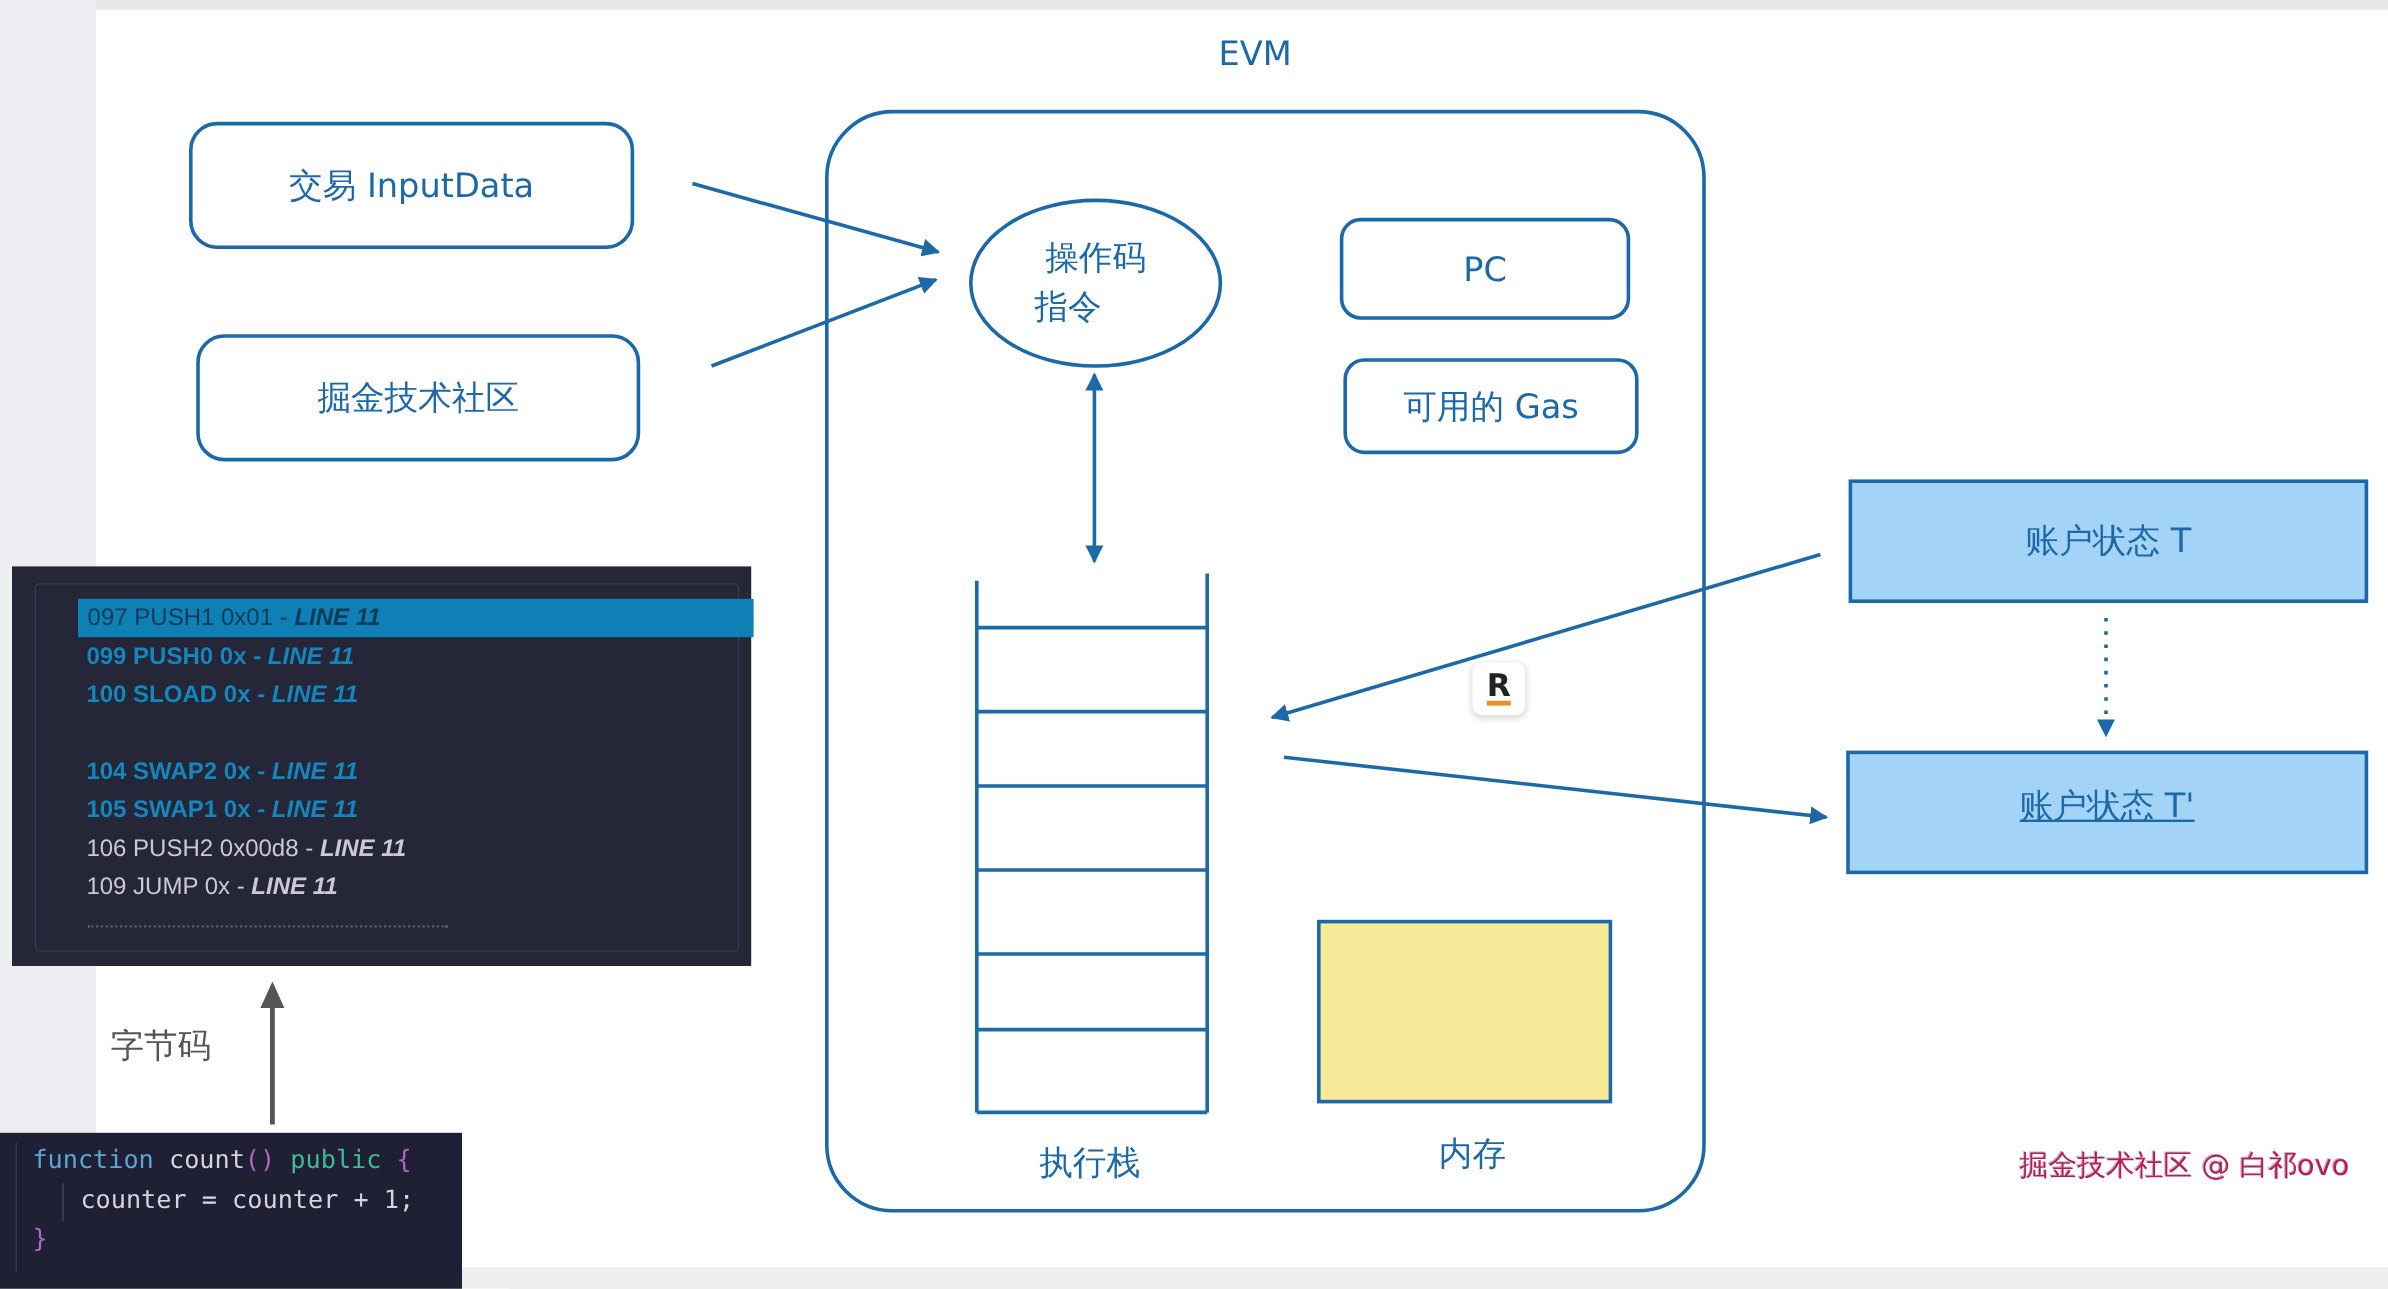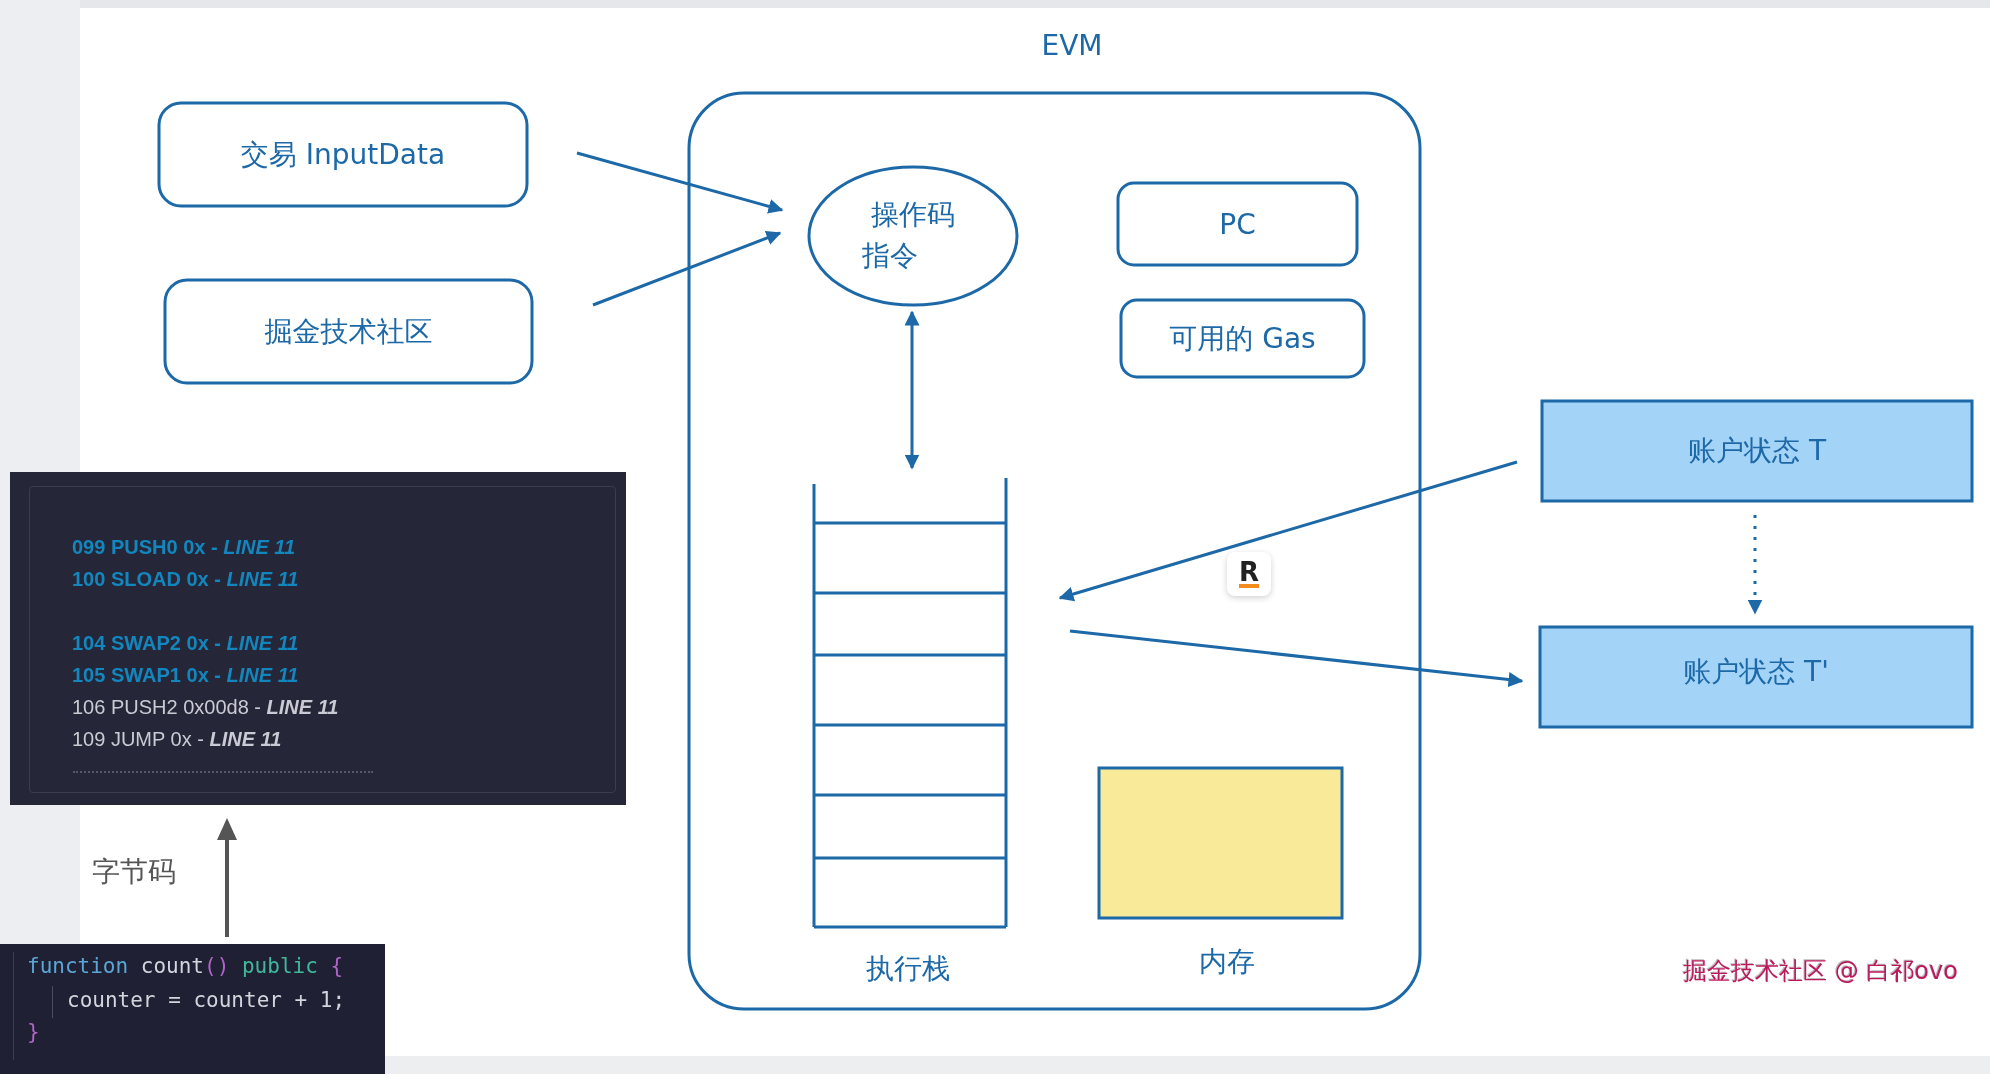--- a/index.html
+++ b/index.html
@@ -76,39 +76,40 @@
   <rect x="1540" y="627" width="432" height="100" fill="#a3d3f7" stroke="#1d69a8" stroke-width="3"></rect>
   <line x1="1755" y1="515" x2="1755" y2="613" stroke="#1d69a8" stroke-width="3" stroke-dasharray="3,8" marker-end="url(#ah)"></line>
 
   <line x1="1517" y1="462" x2="1060" y2="598" stroke="#1d69a8" stroke-width="3" marker-end="url(#ah)"></line>
   <line x1="1070" y1="631" x2="1522" y2="681" stroke="#1d69a8" stroke-width="3" marker-end="url(#ah)"></line>
 
   <line x1="227" y1="937" x2="227" y2="822" stroke="#555" stroke-width="4"></line>
   <polygon points="217,840 227,818 237,840" fill="#555"></polygon>
 </svg>
 
-<div class="lbl" style="left:1072px;top:45px;">EVM</div>
+<div class="lbl" style="left:1046px;top:45px;">EVM</div>
 <div class="box-text" style="left:159px;top:103px;width:368px;height:103px;">交易 InputData</div>
 <div class="box-text" style="left:165px;top:280px;width:367px;height:103px;">掘金技术社区</div>
 <div class="lbl" style="left:913px;top:215px;">操作码</div>
 <div class="lbl" style="left:890px;top:256px;">指令</div>
 <div class="box-text" style="left:1118px;top:183px;width:239px;height:82px;">PC</div>
 <div class="box-text" style="left:1121px;top:300px;width:243px;height:77px;">可用的 Gas</div>
 <div class="lbl" style="left:908px;top:969px;">执行栈</div>
 <div class="lbl" style="left:1227px;top:962px;">内存</div>
 <div class="box-text" style="left:1542px;top:401px;width:430px;height:100px;">账户状态 T</div>
-<div class="box-text" style="left:1540px;top:627px;width:432px;height:89px;">账户状态 T'</div>
+<div class="box-text" style="left:1540px;top:627px;width:432px;height:89px;text-decoration:underline;">账户状态 T'</div>
 
 <div class="r-badge">
   <span>R</span>
   <b></b>
 </div>
 
 <div class="bytecode">
   <div class="bytecode-inner">
+    <div class="bc-line sel" style="top:12px;"><span>097 PUSH1 0x01</span><span> - </span><i>LINE 11</i></div>
     <div class="bc-line blue" style="top:44px;"><span>099 PUSH0 0x</span><span> - </span><i>LINE 11</i></div>
     <div class="bc-line blue" style="top:76px;"><span>100 SLOAD 0x</span><span> - </span><i>LINE 11</i></div>
     <div class="bc-line blue" style="top:140px;"><span>104 SWAP2 0x</span><span> - </span><i>LINE 11</i></div>
     <div class="bc-line blue" style="top:172px;"><span>105 SWAP1 0x</span><span> - </span><i>LINE 11</i></div>
     <div class="bc-line white" style="top:204px;"><span>106 PUSH2 0x00d8</span><span> - </span><i>LINE 11</i></div>
     <div class="bc-line white" style="top:236px;"><span>109 JUMP 0x</span><span> - </span><i>LINE 11</i></div>
     <div class="bc-faded"></div>
   </div>
 </div>
 

